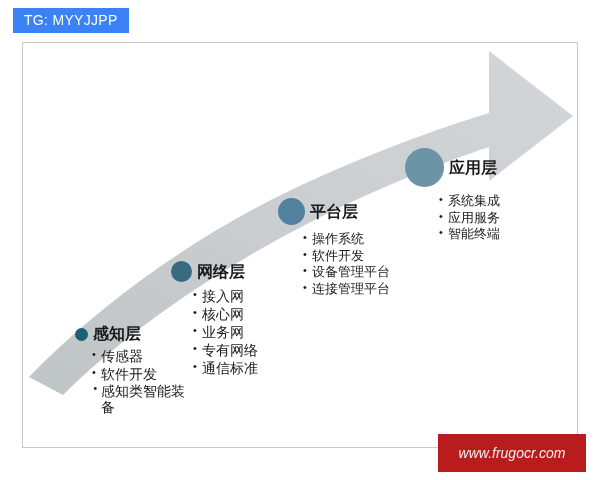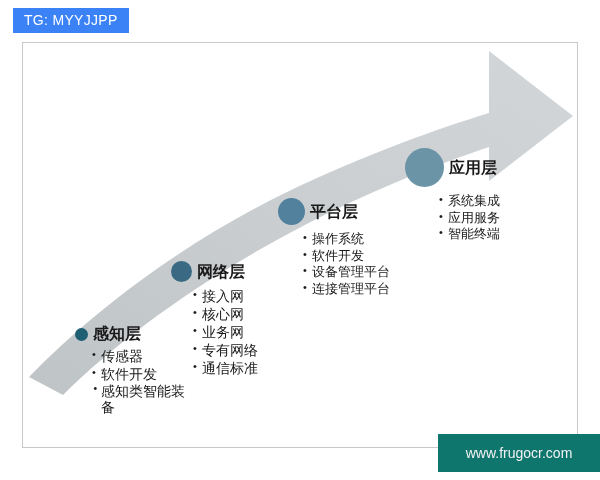--- a/index.html
+++ b/index.html
@@ -28,30 +28,31 @@
     line-height: 1;
     z-index: 40;
     white-space: nowrap;
   }
 
   
   #watermark {
     position: absolute;
     left: 438px;
     top: 434px;
-    width: 162px;
+    width: 148px;
     height: 38px;
-    background: #0f766e;
+    background: #b91c1c;
     color: #f2f2f2;
     font-size: 14px;
     display: flex;
     align-items: center;
     justify-content: center;
     z-index: 40;
     white-space: nowrap;
+    font-style: italic;
   }
 
   
   #figure-panel {
     position: absolute;
     left: 22px;
     top: 42px;
     width: 556px;
     height: 406px;
     background: #ffffff;

